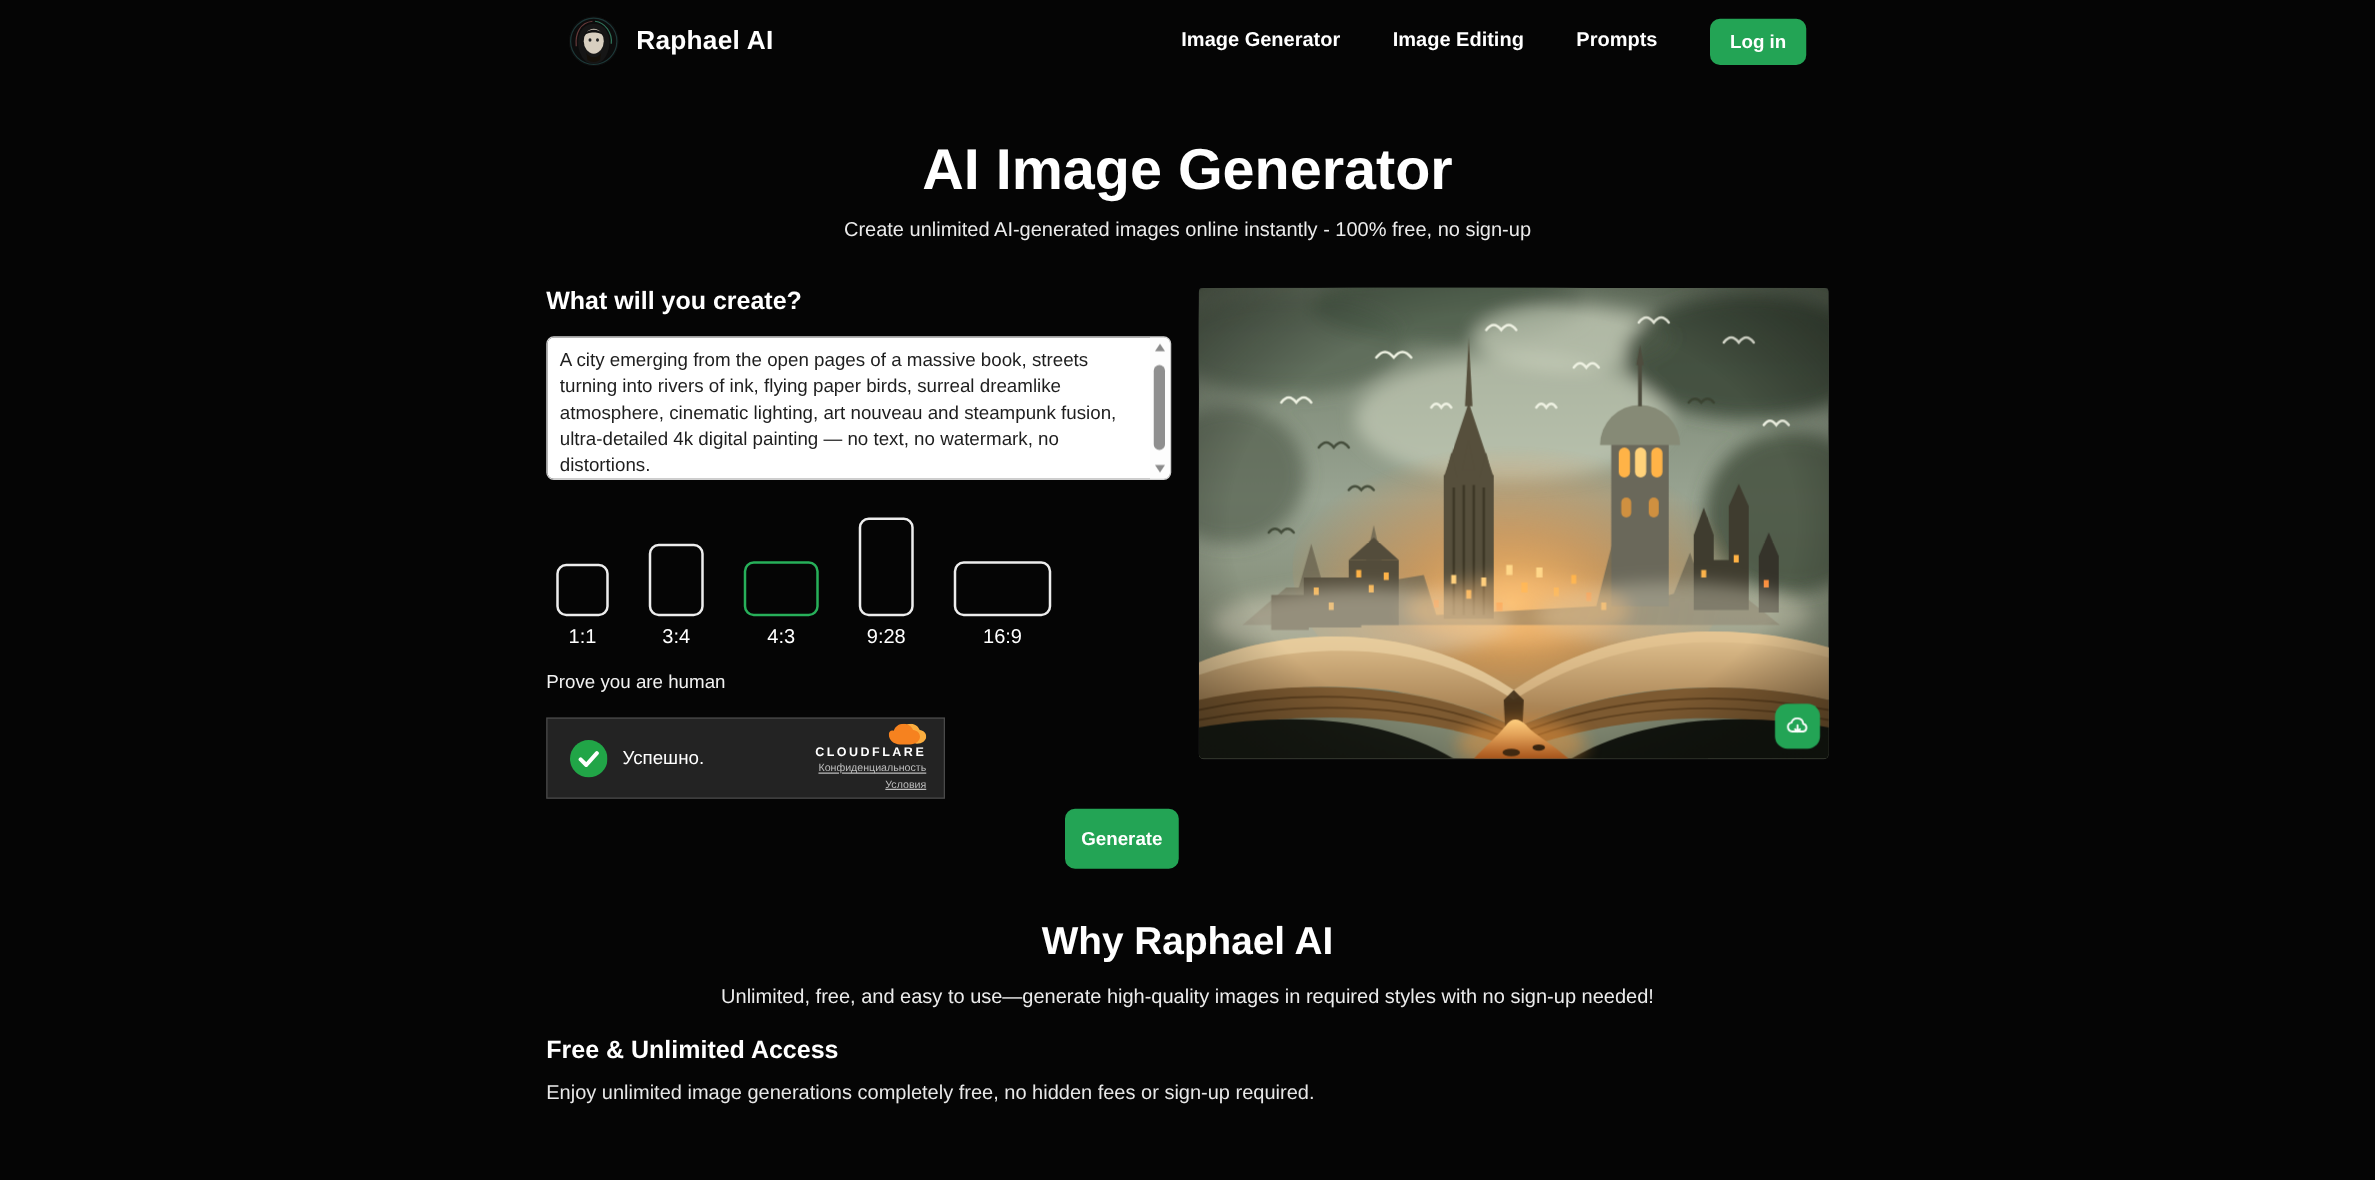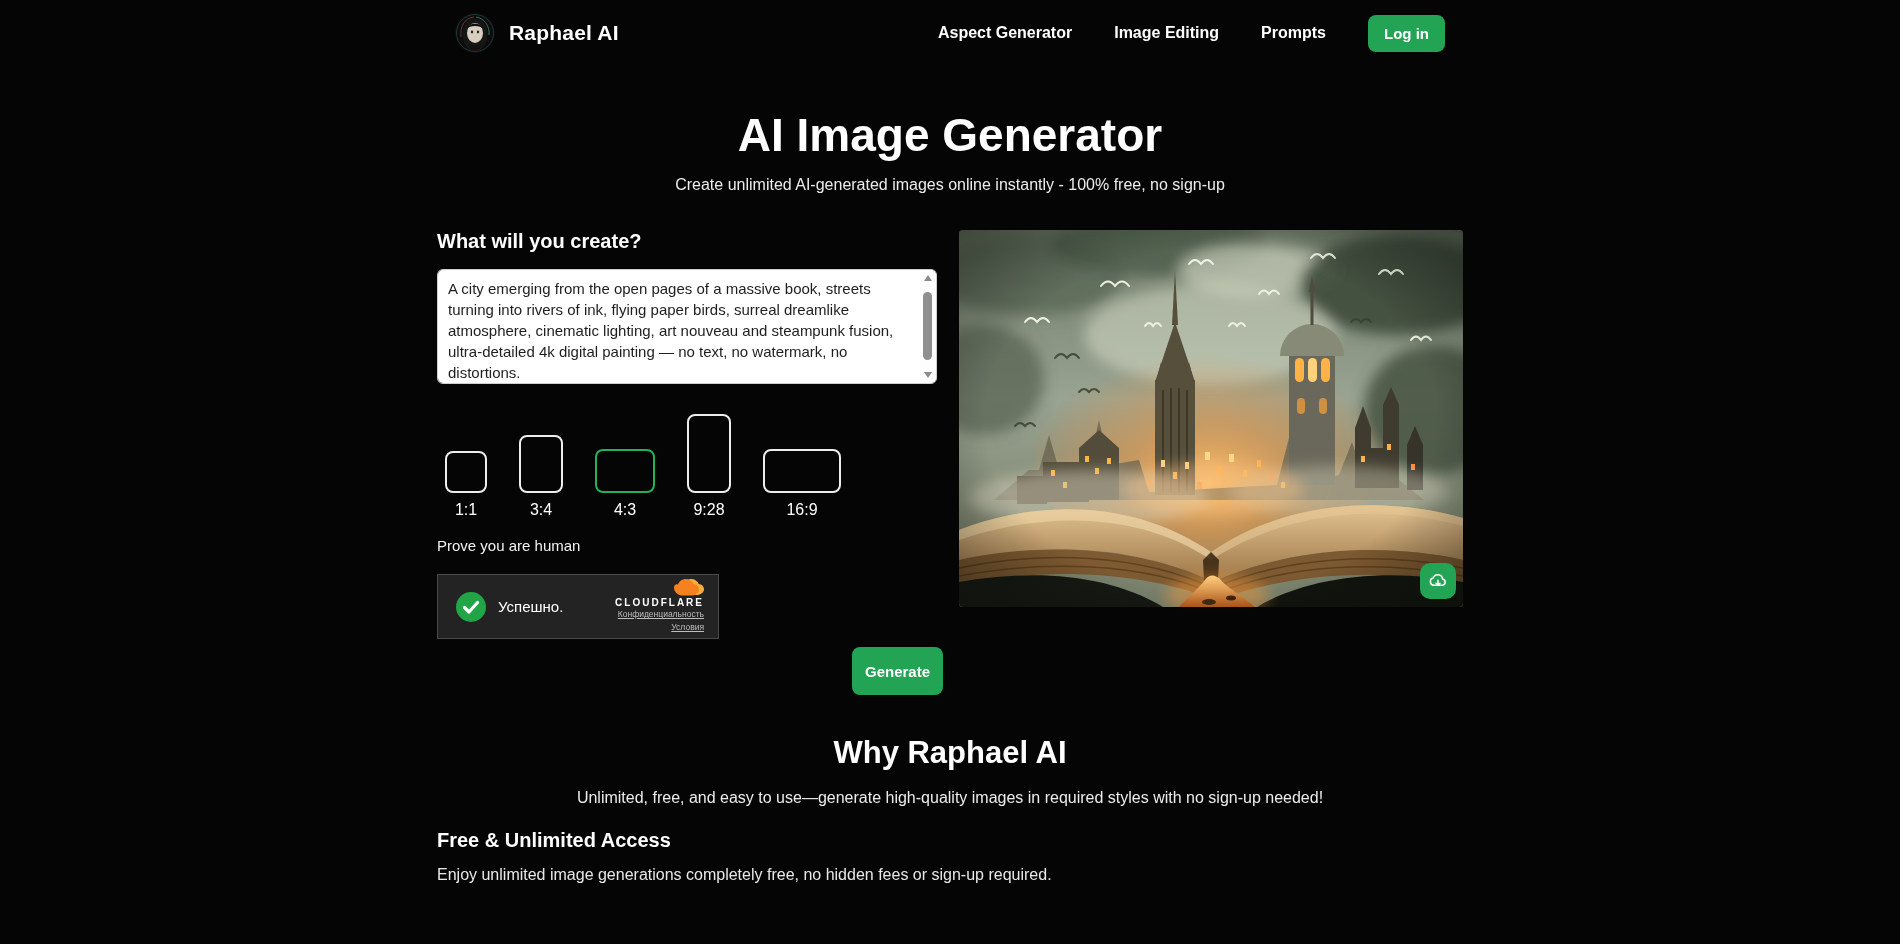--- a/index.html
+++ b/index.html
@@ -43,21 +43,21 @@
   .sb-thumb { position:absolute; top:22px; left:3px; width:9px; height:68px; background:#8f8f8f; border-radius:5px; }
 
   .aspect-title { margin-top:26px; }
   .ratio-row { margin-top:30px; margin-left:8px; display:flex; align-items:flex-end; gap:32px; }
   .ratio-option { display:flex; flex-direction:column; align-items:center; cursor:pointer; }
   .ratio-box { border:2px solid #ededed; border-radius:8px; }
   .ratio-option.selected .ratio-box { border-color:#27b05a; }
   .ratio-label { margin-top:8px; font-size:16px; color:#fff; }
 
   .human-label { margin-top:18px; font-size:15px; color:#f2f2f2; }
-  .turnstile { margin-top:20px; width:282px; height:65px; background:#232323; border:1px solid #4a4a4a;
+  .turnstile { margin-top:20px; width:319px; height:65px; background:#232323; border:1px solid #4a4a4a;
                display:flex; align-items:center; }
   .check-circle { width:30px; height:30px; margin-left:18px; flex:none; }
   .turnstile-status { margin-left:12px; font-size:15px; color:#fff; }
   .cf-block { margin-left:auto; padding-right:14px; text-align:right; display:flex; flex-direction:column; align-items:flex-end; }
   .cf-brand { font-size:10px; font-weight:700; letter-spacing:2px; color:#fff; margin-top:1px; }
   .cf-link { font-size:8.5px; color:#bdbdbd; text-decoration:underline; cursor:pointer; line-height:1.5; }
 
   .generate-row { margin-top:8px; }
   .generate-btn { margin-left:415px; width:91px; height:48px; border:none; border-radius:8px;
                   color:#fff; font-size:15px; font-weight:700; cursor:pointer; font-family:inherit; }
@@ -93,21 +93,21 @@
           <ellipse cx="23" cy="19" rx="1.2" ry="1.4" fill="#222"></ellipse>
           <path d="M15 27 C17 31 23 31 25 27 C24 31 16 31 15 27 Z" fill="#1b150f"></path>
           <path d="M14 29 C16 34 24 34 26 29 L25 35 C22 37 18 37 15 35 Z" fill="#151009"></path>
           <path d="M6 24 C5 14 9 5 19 4" fill="none" stroke="#b66" stroke-width="1" opacity=".5"></path>
           <path d="M34 22 C35 13 29 5 21 4" fill="none" stroke="#5da" stroke-width="1" opacity=".5"></path>
         </svg>
       </div>
       <div class="brand-name">Raphael AI</div>
     </div>
     <div class="nav">
-      <div class="nav-item">Aspect Generator</div>
+      <div class="nav-item">Image Generator</div>
       <div class="nav-item">Image Editing</div>
       <div class="nav-item">Prompts</div>
       <button class="login-btn accent-bg">Log in</button>
     </div>
   </div>
 </div>
 
 <h1 class="hero-title">AI Image Generator</h1>
 <div class="hero-sub">Create unlimited AI-generated images online instantly - 100% free, no sign-up</div>
 

